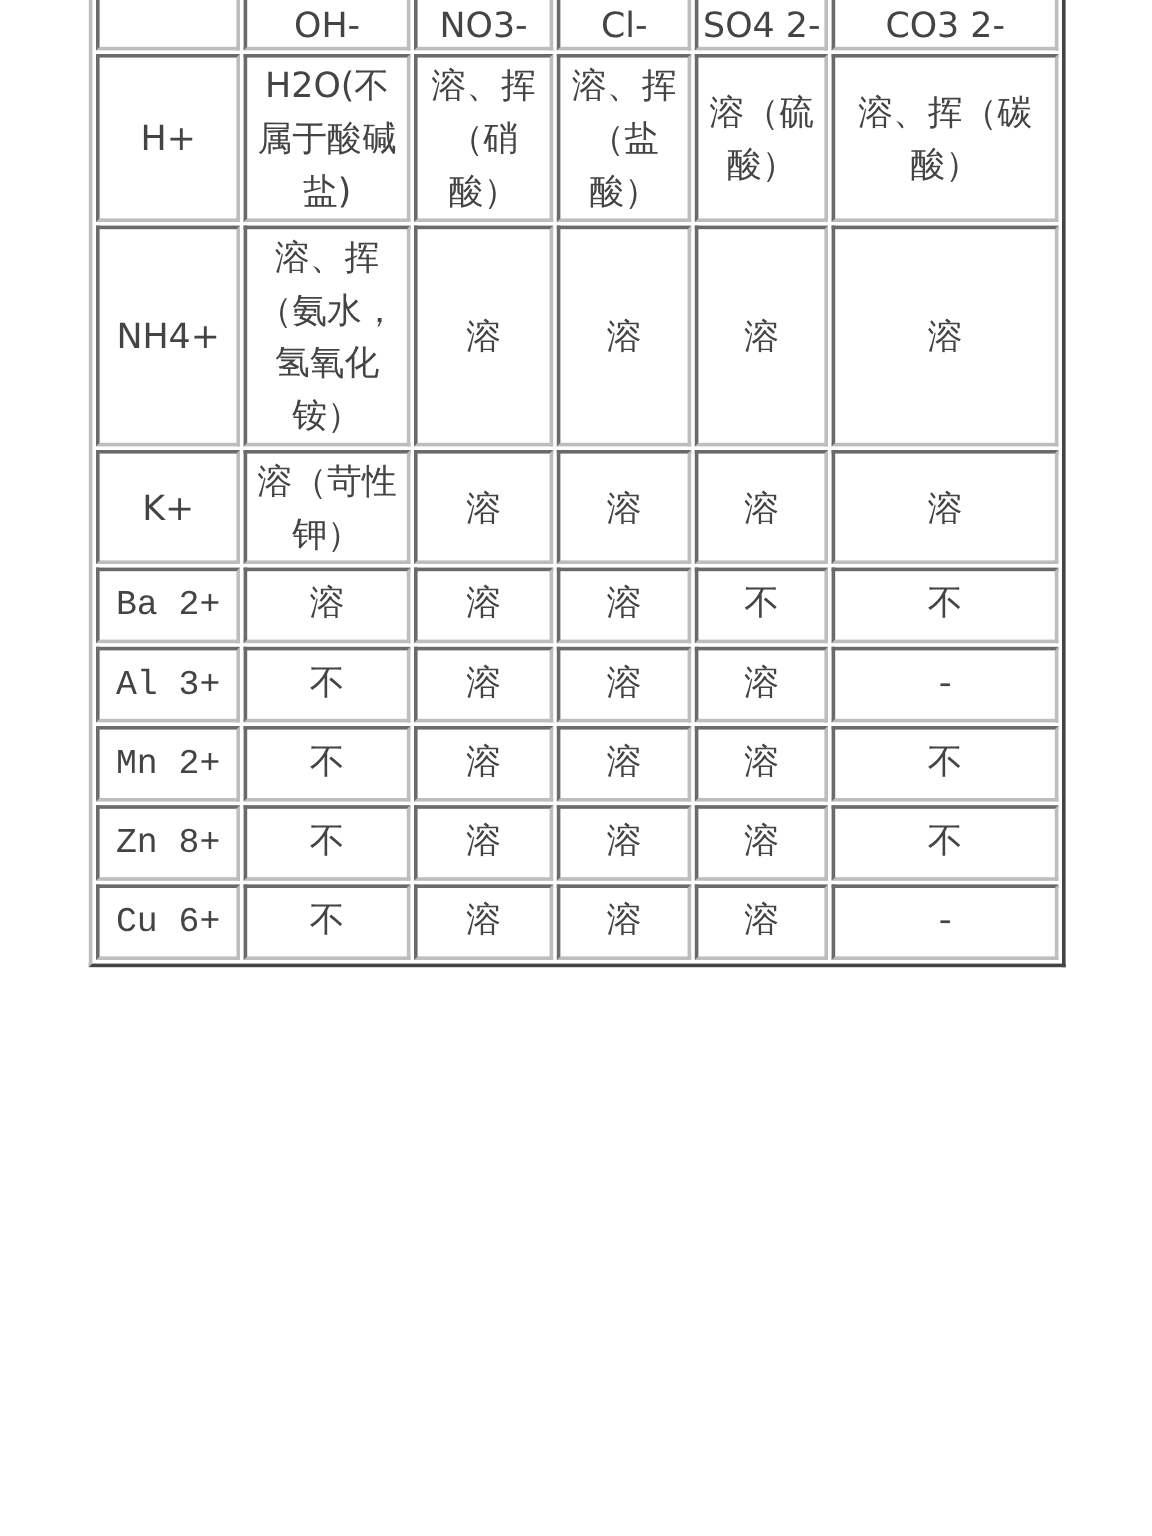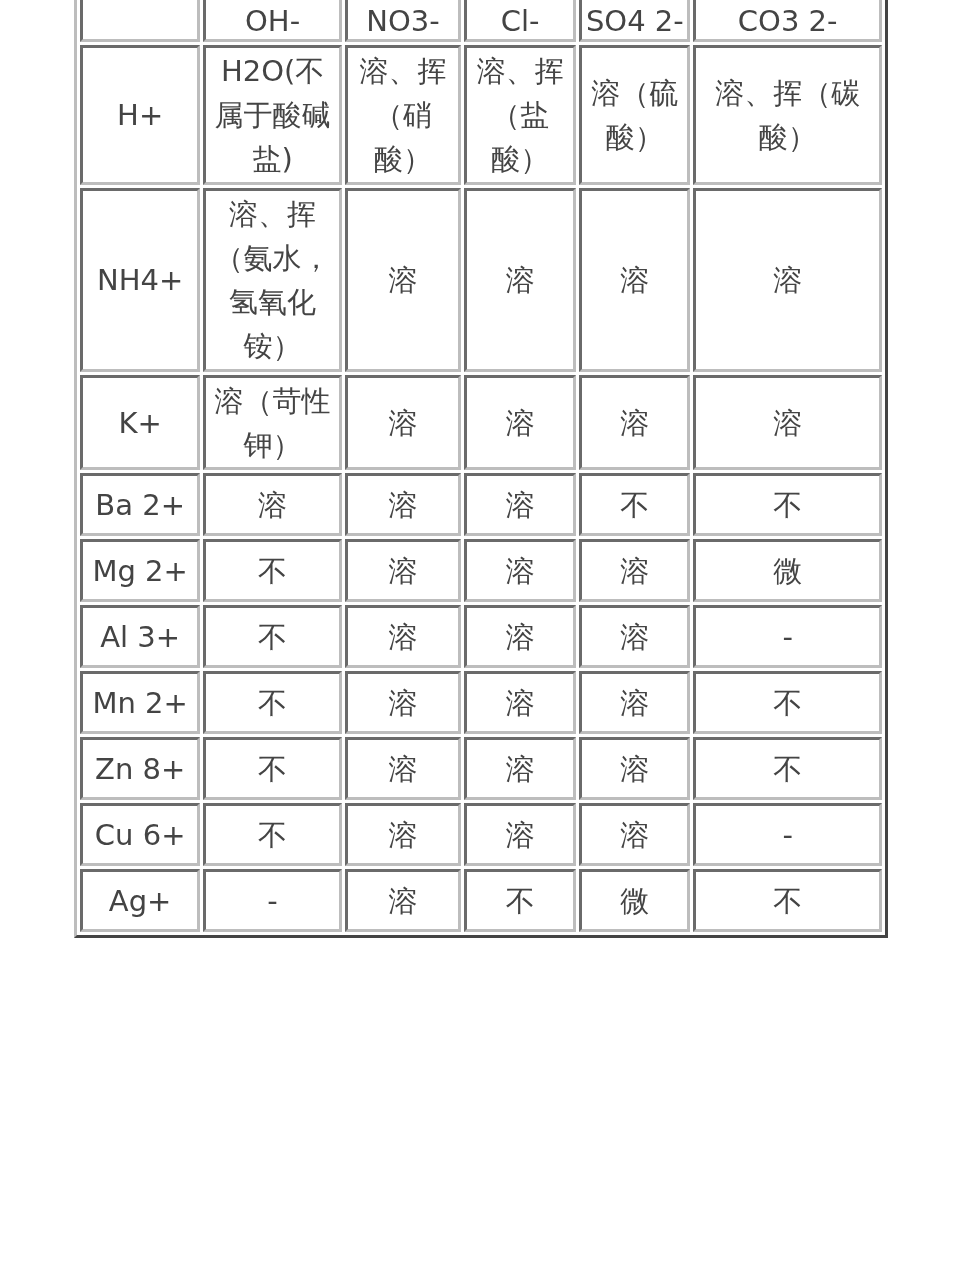--- a/index.html
+++ b/index.html
@@ -31,21 +31,21 @@
   col.c0 { width: 118px; }
   col.c1 { width: 136px; }
   col.c2 { width: 114px; }
   col.c3 { width: 110px; }
   col.c4 { width: 109px; }
   col.c5 { width: 185px; }
   tr.hdr td { height: 90px; vertical-align: bottom; line-height: 36px; }
   tr.r-h td { height: 134px; }
   tr.r-nh4 td { height: 178px; }
   tr.r-k td, tr.r-na td, tr.r-ca td { height: 89px; }
-  tr.r-short td { height: 57px; }
+  tr.r-short td { height: 57px; font-family: Liberation Mono, monospace; }
 </style>
 </head>
 <body>
 
 <div class="table-wrap">
   <table class="sol">
     <colgroup>
       <col class="c0">
         <col class="c1">
         <col class="c2">
@@ -94,28 +94,20 @@
       <tr class="r-short">
         <td class="ion">Ba 2+</td>
         <td>溶</td>
         <td>溶</td>
         <td>溶</td>
         <td>不</td>
         <td>不</td>
       </tr>
 
 
-      <tr class="r-short">
-        <td class="ion">Mg 2+</td>
-        <td>不</td>
-        <td>溶</td>
-        <td>溶</td>
-        <td>溶</td>
-        <td>微</td>
-      </tr>
 
       <tr class="r-short">
         <td class="ion">Al 3+</td>
         <td>不</td>
         <td>溶</td>
         <td>溶</td>
         <td>溶</td>
         <td>-</td>
       </tr>
 
@@ -141,23 +133,15 @@
 
       <tr class="r-short">
         <td class="ion">Cu 6+</td>
         <td>不</td>
         <td>溶</td>
         <td>溶</td>
         <td>溶</td>
         <td>-</td>
       </tr>
 
-      <tr class="r-short">
-        <td class="ion">Ag+</td>
-        <td>-</td>
-        <td>溶</td>
-        <td>不</td>
-        <td>微</td>
-        <td>不</td>
-      </tr>
     </tbody>
   </table>
 </div>
 
 </body></html>

